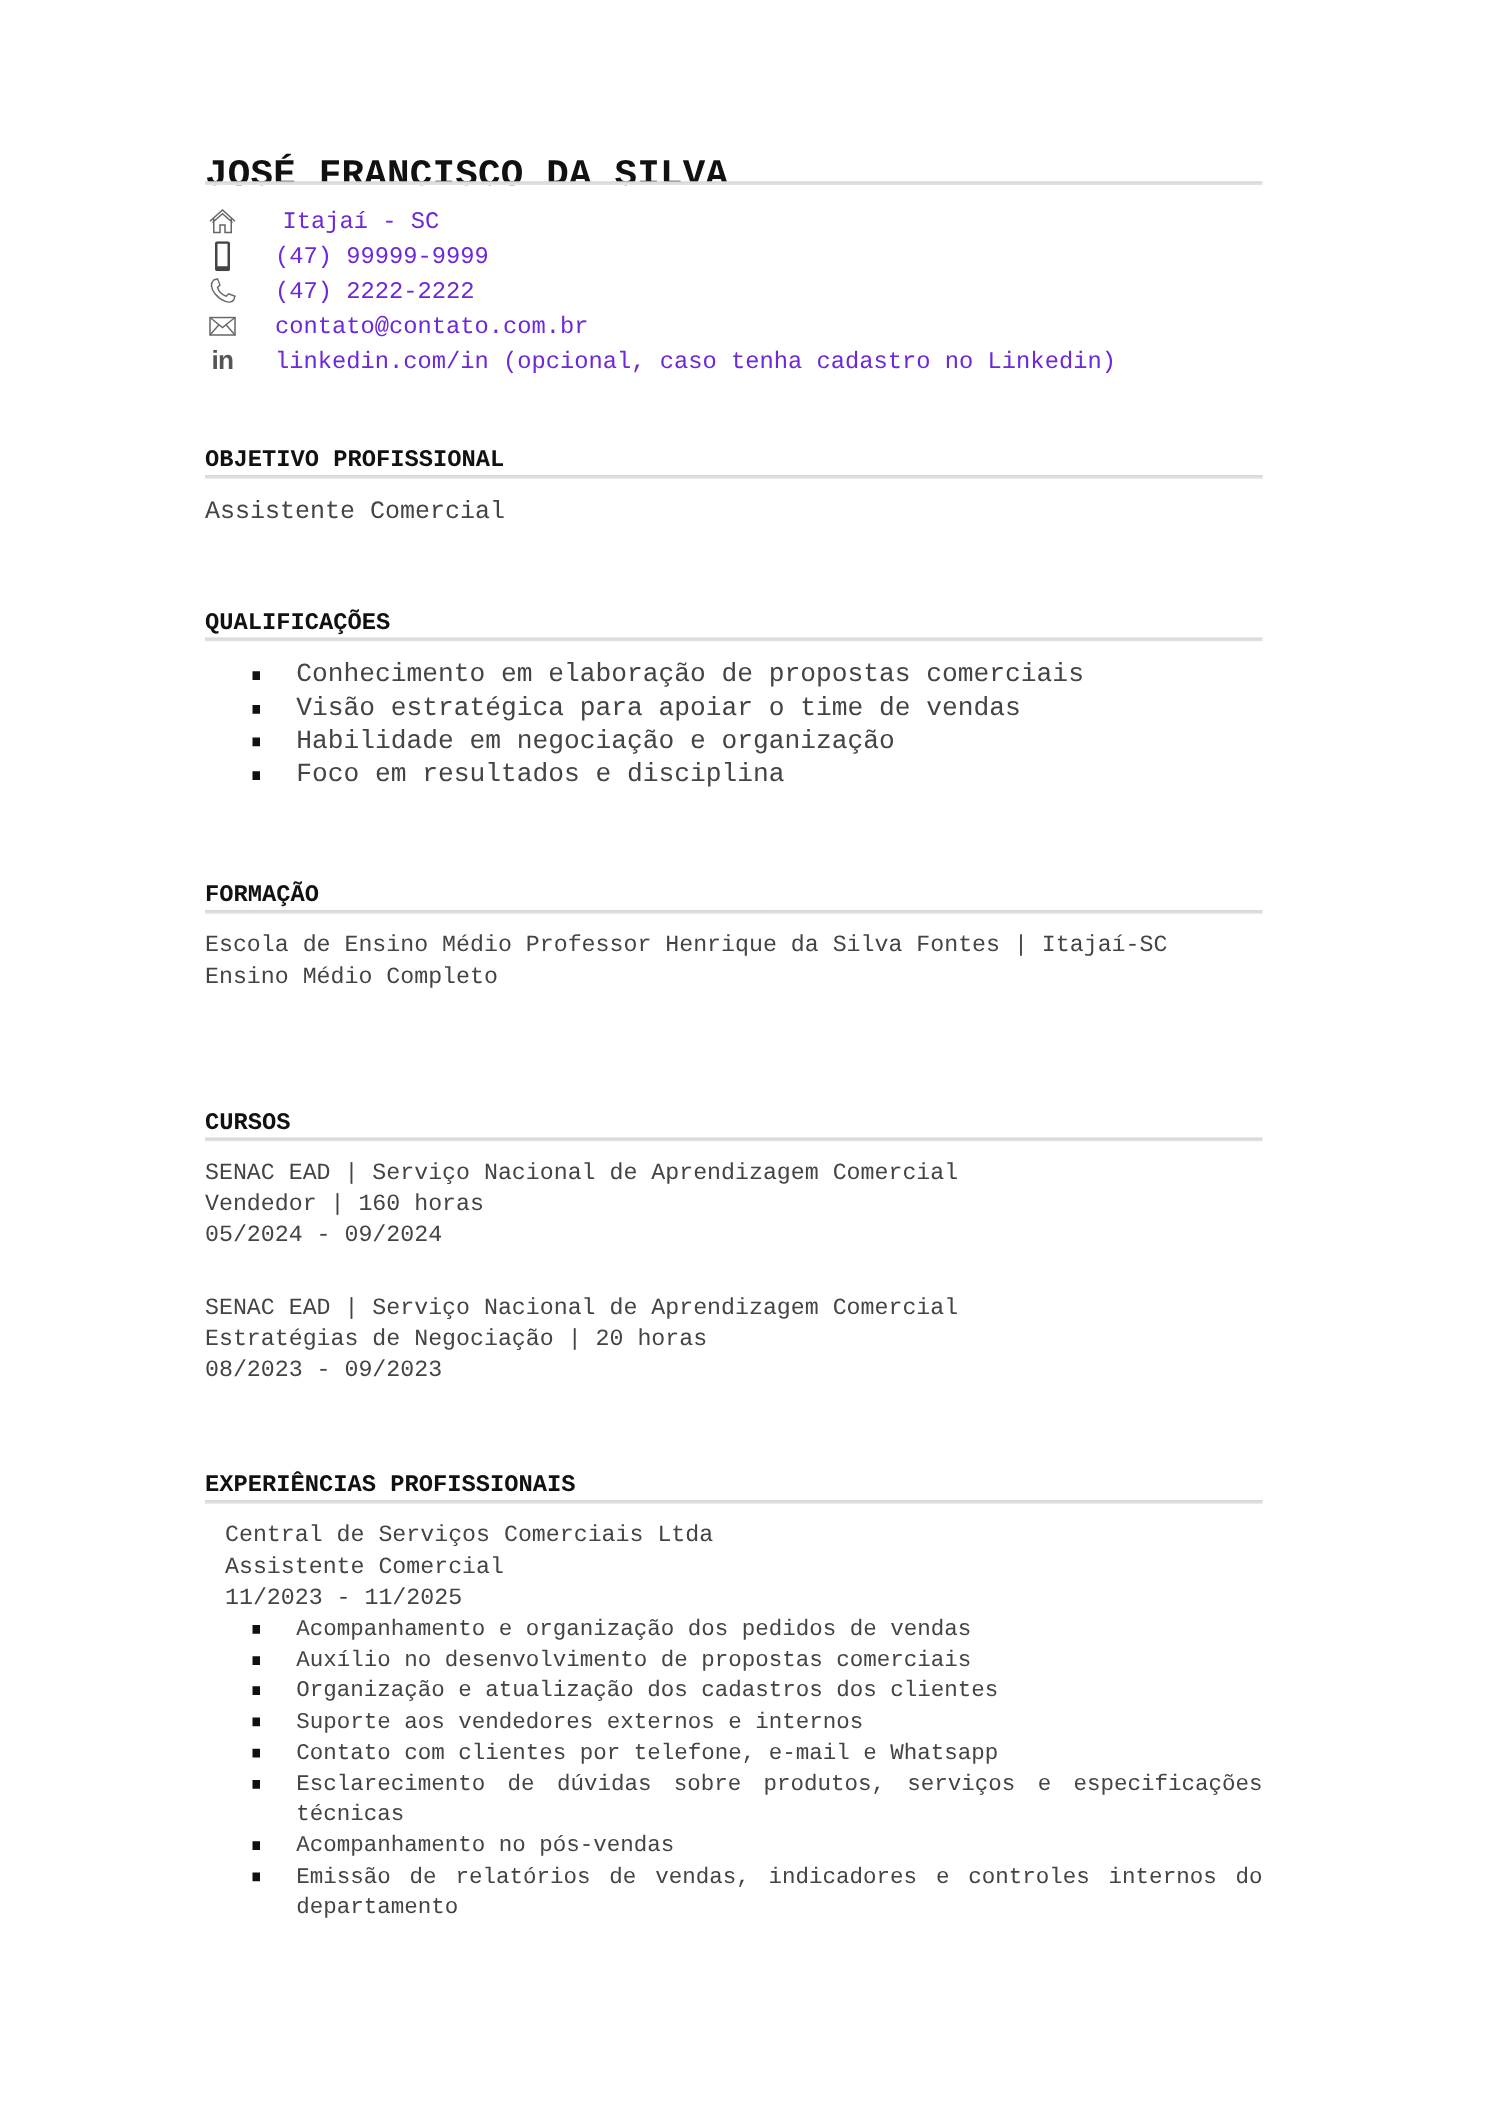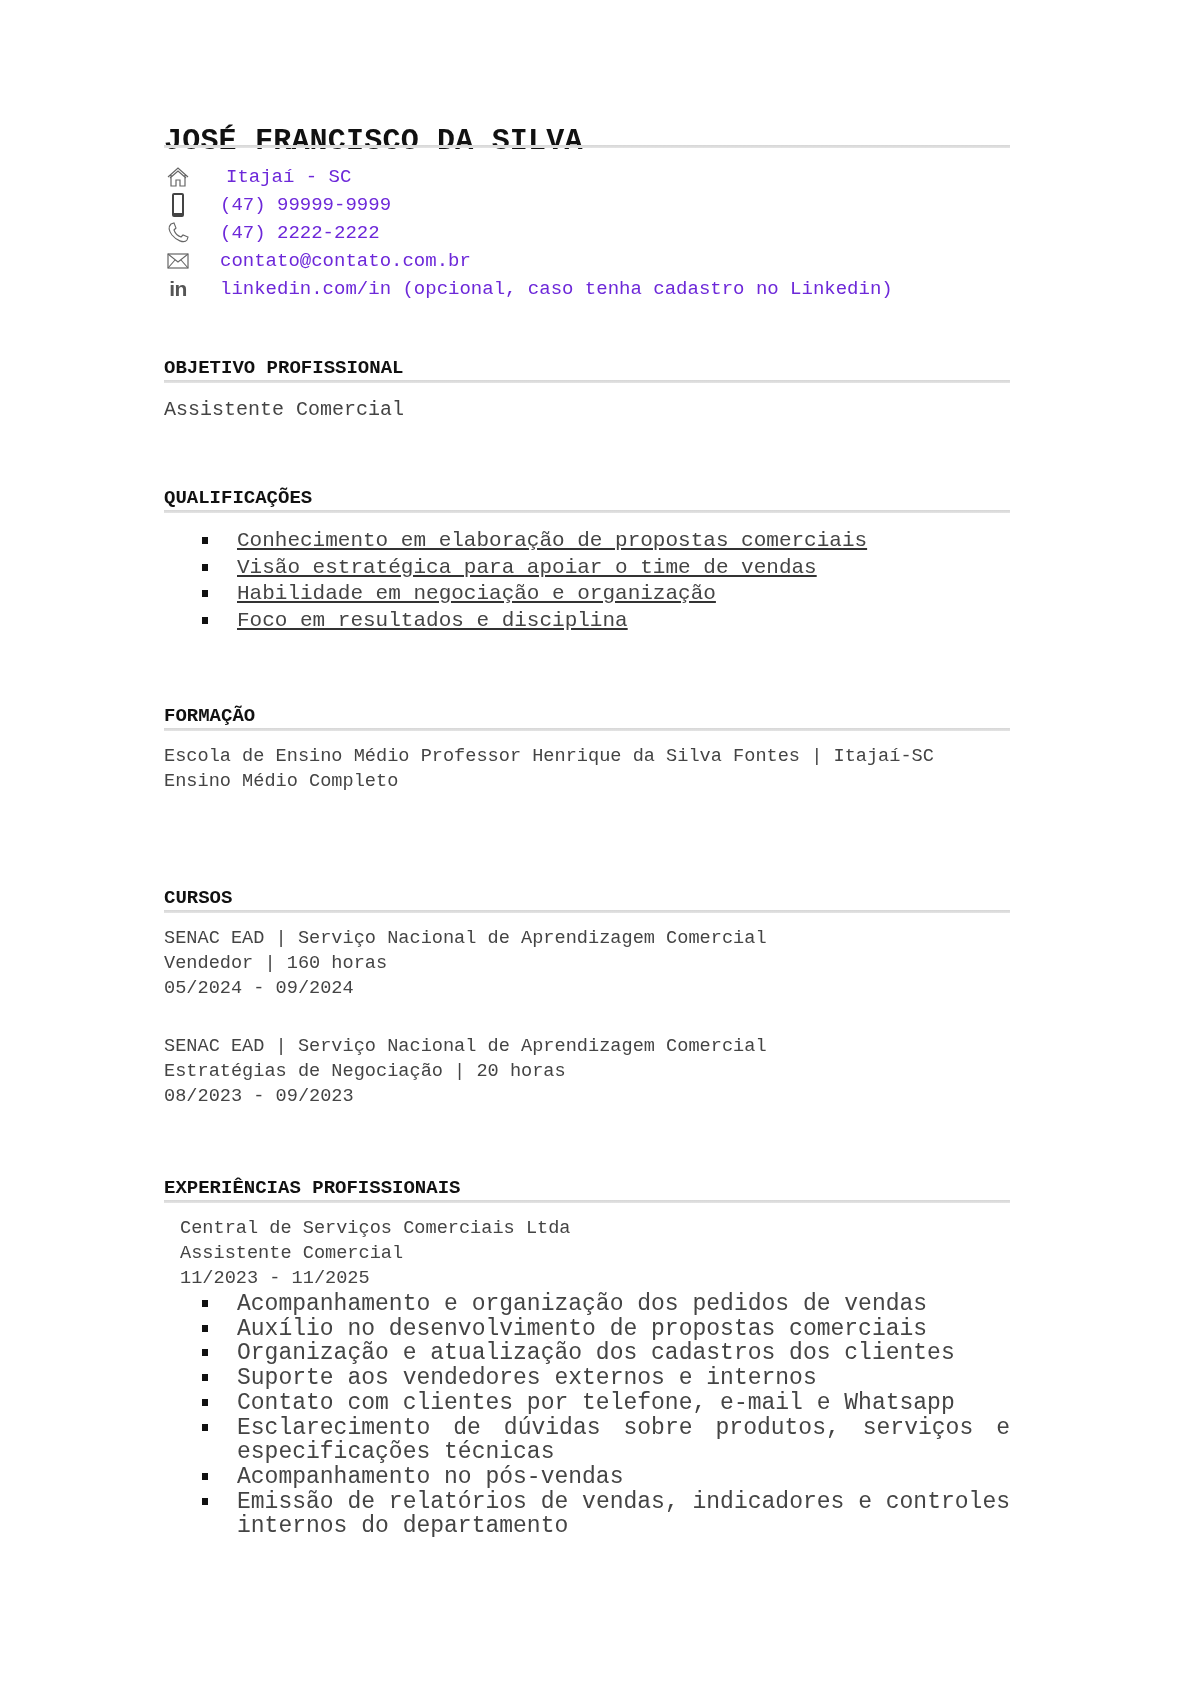--- a/index.html
+++ b/index.html
@@ -12,21 +12,21 @@
   .contact-row .icon { width: 28px; height: 24px; display: flex; align-items: center; justify-content: center; color: #555; }
   .contact-row .text { position: absolute; left: 56px; font-size: 19px; color: #6d28d9; }
   .heading { position: absolute; left: 0; font-size: 19px; font-weight: bold; color: #111; white-space: nowrap; }
   .body-text { position: absolute; left: 0; font-size: 20px; color: #444; white-space: nowrap; }
   .lines { position: absolute; left: 0; font-size: 18.6px; color: #444; line-height: 25px; white-space: nowrap; }
   .bullets { position: absolute; left: 0; width: 846px; margin: 0; padding: 0; list-style: none; }
   .bullets li { position: relative; padding-left: 73px; color: #444; }
   .bullets li .sq { position: absolute; left: 38px; width: 6px; height: 7px; background: #111; }
   .q li { font-size: 21px; line-height: 26.5px; }
   .q li .sq { top: 9px; }
-  .x li { font-size: 23px; line-height: 24.7px; text-align: justify; text-align-last: left; }
+  .x li { font-size: 18px; line-height: 24.7px; text-align: justify; text-align-last: left; }
   .x li .sq { top: 8px; }
 </style>
 </head>
 <body>
 
 <div class="page">
 
   <div class="name">JOSÉ FRANCISCO DA SILVA</div>
   <div class="rule" style="top:145px;"></div>
 
@@ -74,21 +74,21 @@
     </span>
     <span class="text">linkedin.com/in (opcional, caso tenha cadastro no Linkedin)</span>
   </div>
 
   <div class="heading" style="top:357px;">OBJETIVO PROFISSIONAL</div>
   <div class="rule" style="top:380px;"></div>
   <div class="body-text" style="top:398px;">Assistente Comercial</div>
 
   <div class="heading" style="top:487px;">QUALIFICAÇÕES</div>
   <div class="rule" style="top:510px;"></div>
-  <ul class="bullets q" style="top:528px;text-decoration:underline;">
+  <ul class="bullets q" style="top:528px;">
     <li><span class="sq"></span><span>Conhecimento em elaboração de propostas comerciais</span></li>
     <li><span class="sq"></span><span>Visão estratégica para apoiar o time de vendas</span></li>
     <li><span class="sq"></span><span>Habilidade em negociação e organização</span></li>
     <li><span class="sq"></span><span>Foco em resultados e disciplina</span></li>
   </ul>
 
   <div class="heading" style="top:705px;">FORMAÇÃO</div>
   <div class="rule" style="top:728px;"></div>
   <div class="lines" style="top:744px;">
     <div>Escola de Ensino Médio Professor Henrique da Silva Fontes | Itajaí-SC</div>

